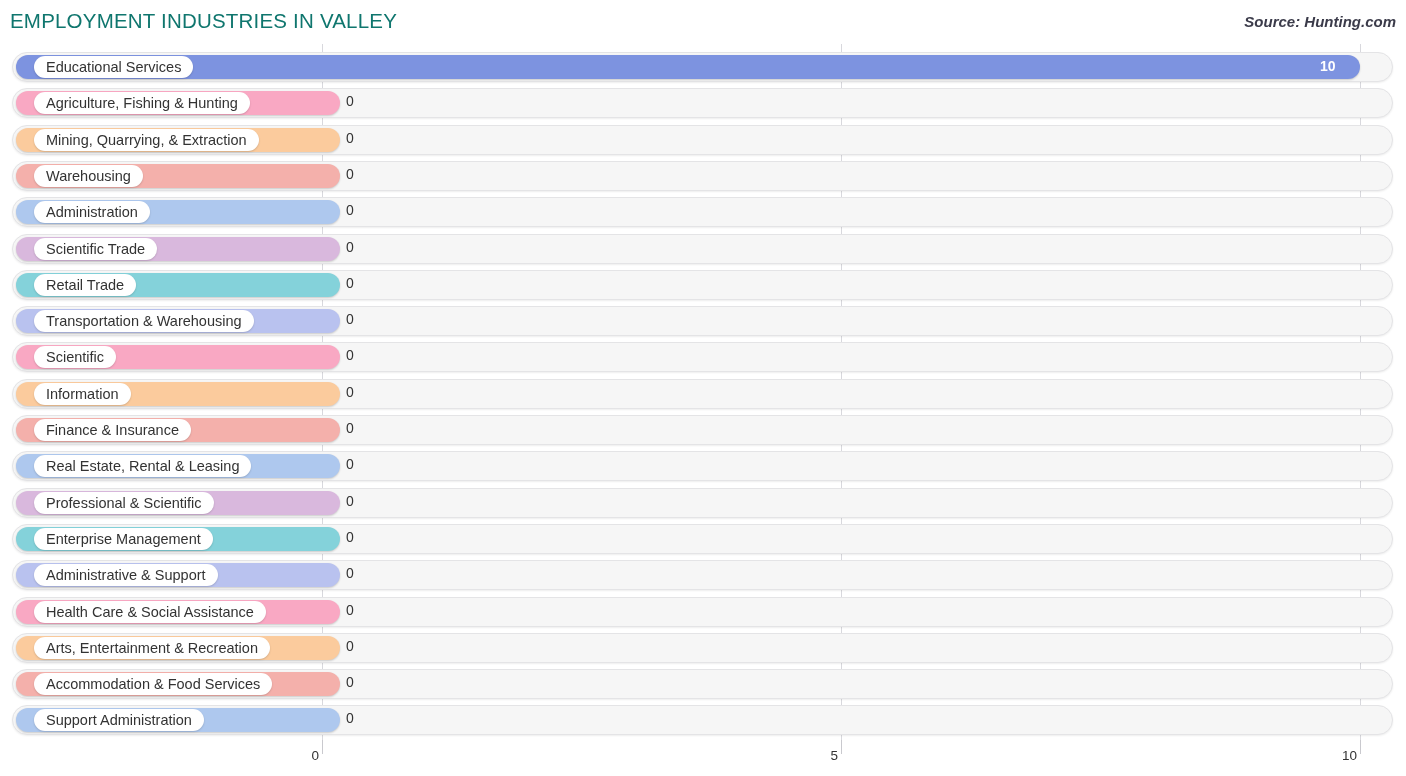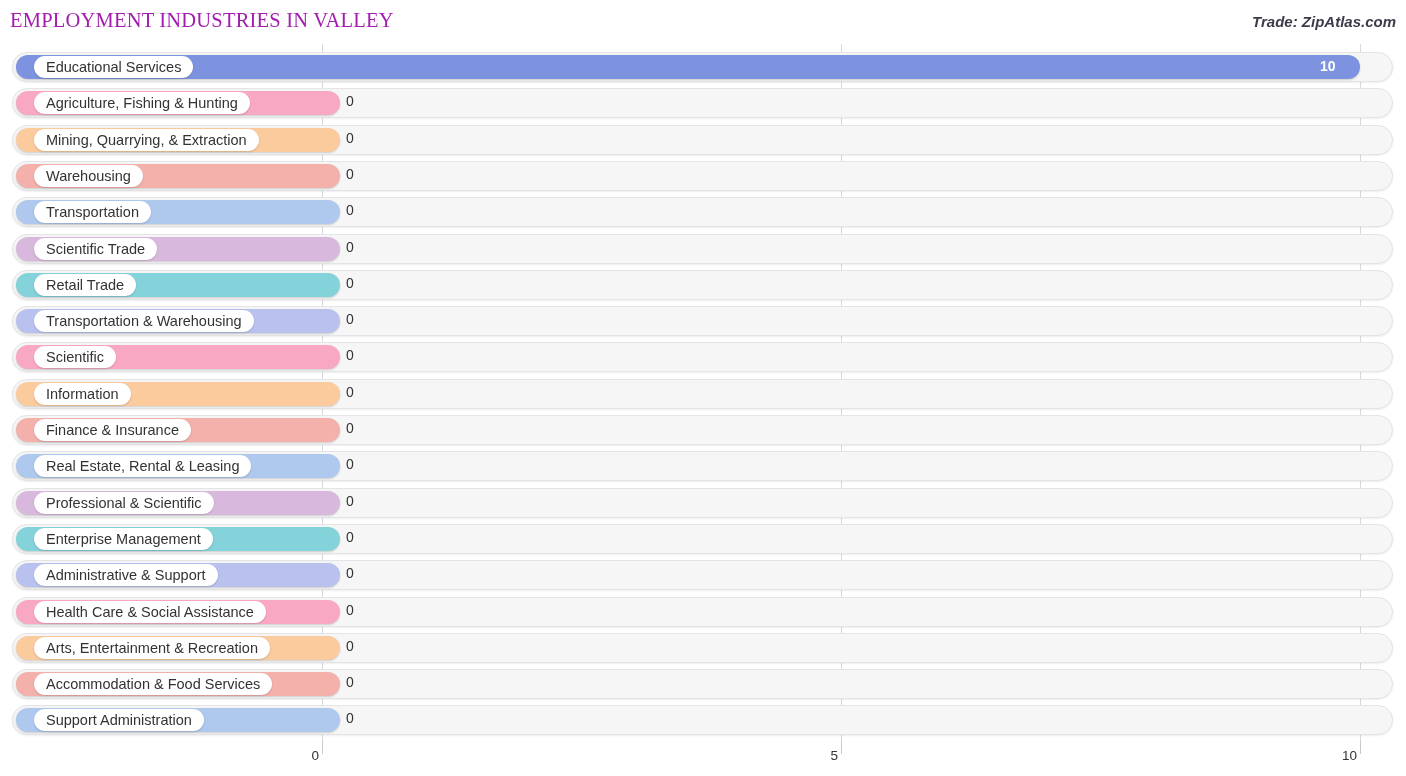--- a/index.html
+++ b/index.html
@@ -16,24 +16,23 @@
     height: 776px;
     background: #ffffff;
   }
 
   
   #chart-title {
     position: absolute;
     left: 10px; top: 9px;
     font-size: 20.5px;
     letter-spacing: .2px;
-    color: #a21caf;
+    color: #0f766e;
     font-weight: 400;
     white-space: nowrap;
-    font-family: Liberation Serif, serif;
   }
   #source-label {
     position: absolute;
     right: 10px; top: 13px;
     font-size: 15px;
     font-style: italic;
     font-weight: bold;
     color: #3b3b4a;
     white-space: nowrap;
   }
@@ -127,21 +126,21 @@
     transform: translateX(-100%);
     white-space: nowrap;
   }
 </style>
 </head>
 <body>
 
 <div id="root">
 
   <div id="chart-title">EMPLOYMENT INDUSTRIES IN VALLEY</div>
-  <div id="source-label">Trade: ZipAtlas.com</div>
+  <div id="source-label">Source: Hunting.com</div>
 
   <div id="plot">
       <div class="gridline" style="left: 322px;"></div>
       <div class="gridline" style="left: 841px;"></div>
       <div class="gridline" style="left: 1360px;"></div>
       <div class="row" style="top: 8px;">
         <div class="track"></div>
         <div class="bar" style="width: 1344px; background: rgb(125, 147, 224);"></div>
         <div class="label-pill">Educational Services</div>
         <div class="value-in" style="left: 1308px;">10</div>
@@ -160,21 +159,21 @@
       </div>
       <div class="row" style="top: 116.9px;">
         <div class="track"></div>
         <div class="bar" style="width: 324px; background: rgb(244, 176, 171);"></div>
         <div class="label-pill">Warehousing</div>
         <div class="value-out" style="left: 334px;">0</div>
       </div>
       <div class="row" style="top: 153.2px;">
         <div class="track"></div>
         <div class="bar" style="width: 324px; background: rgb(174, 200, 238);"></div>
-        <div class="label-pill">Transportation</div>
+        <div class="label-pill">Administration</div>
         <div class="value-out" style="left: 334px;">0</div>
       </div>
       <div class="row" style="top: 189.5px;">
         <div class="track"></div>
         <div class="bar" style="width: 324px; background: rgb(217, 184, 221);"></div>
         <div class="label-pill">Scientific Trade</div>
         <div class="value-out" style="left: 334px;">0</div>
       </div>
       <div class="row" style="top: 225.8px;">
         <div class="track"></div>

